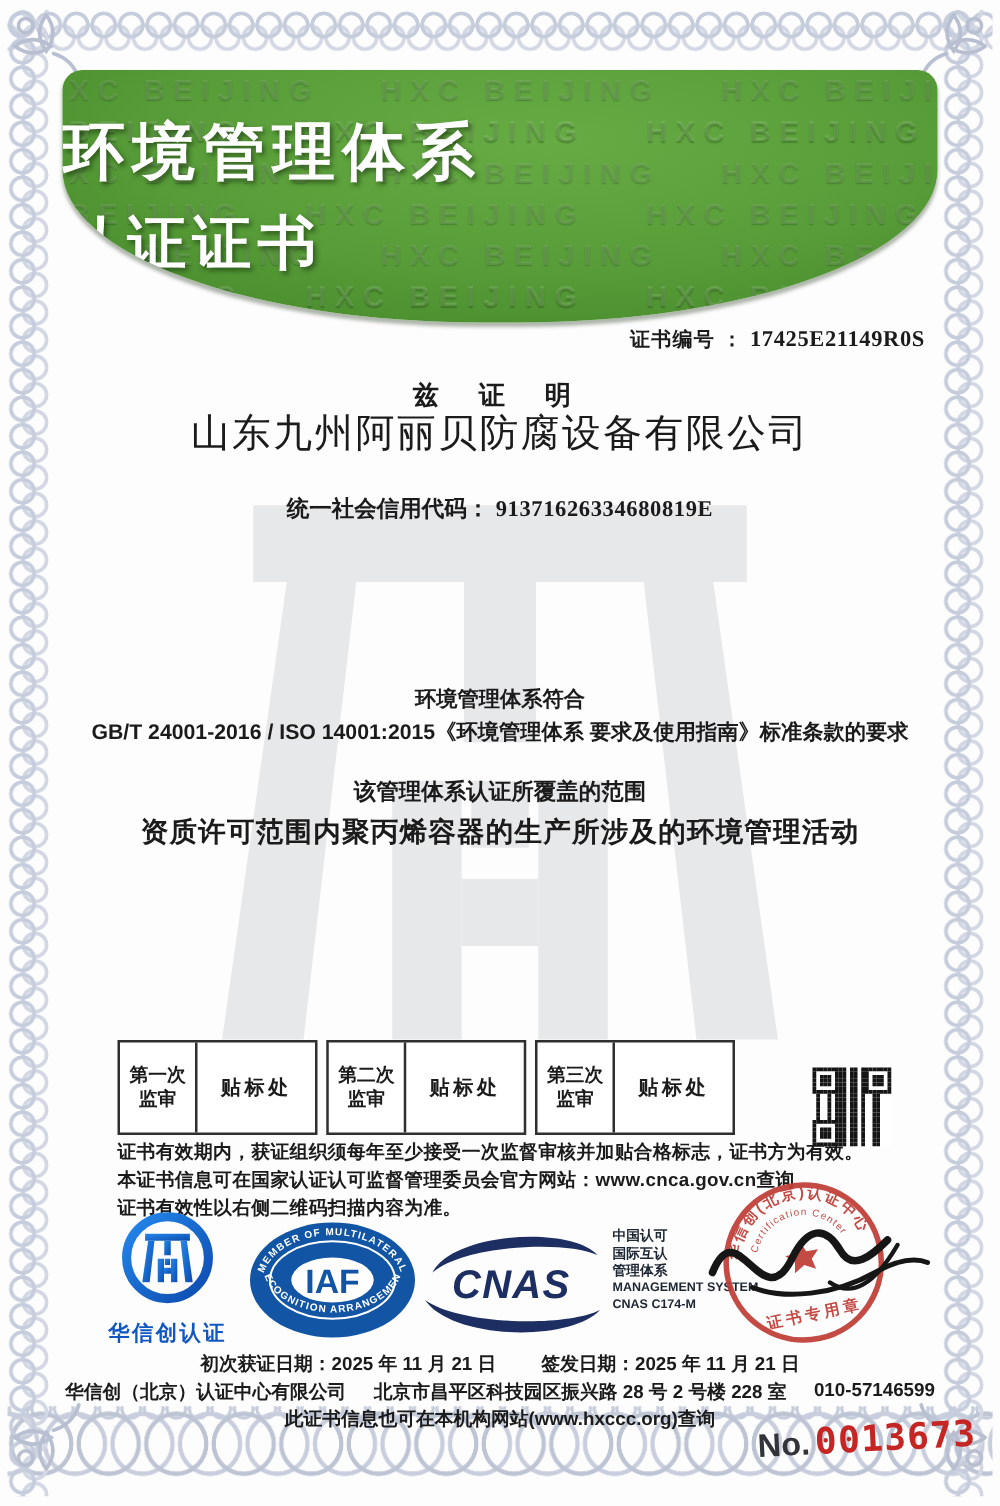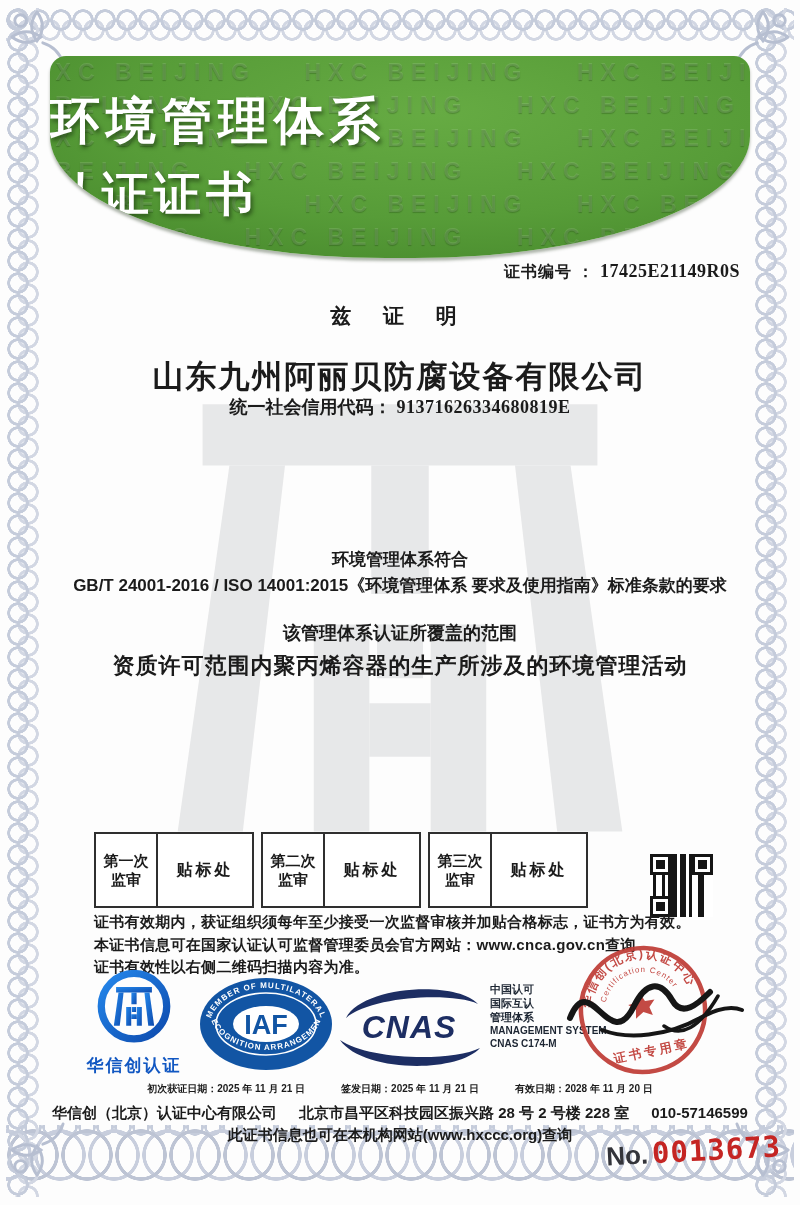--- a/index.html
+++ b/index.html
@@ -58,21 +58,21 @@
 
   
   .watermark{position:absolute;left:170px;top:385px;width:460px;height:460px;opacity:.55;z-index:1;}
   .watermark svg{width:100%;height:100%;fill:#d6d7d9;}
 
   
   .tline{position:absolute;left:0;width:100%;text-align:center;z-index:2;white-space:nowrap;}
   .cert-no{position:absolute;right:60px;top:261px;z-index:2;font-size:16px;font-weight:bold;letter-spacing:1px;}
   .serif-num{font-family:"Liberation Serif",serif;font-size:18px;font-weight:bold;letter-spacing:.5px;}
   .hereby{top:302px;font-size:21px;font-weight:bold;letter-spacing:13px;}
-  .company{top:356px;font-size:31px;font-weight:bold;letter-spacing:2px;}
+  .company{top:326px;font-size:31px;font-weight:normal;letter-spacing:2px;}
   .credit{top:395px;font-size:18px;font-weight:bold;}
   .addr{font-size:17px;font-weight:bold;line-height:26.5px;}
   .addr-block{position:absolute;top:426px;left:0;width:100%;text-align:center;z-index:2;}
   .conform{top:548px;font-size:17px;font-weight:bold;}
   .standard{top:574px;font-size:17px;font-weight:bold;}
   .scope-head{top:621px;font-size:18px;font-weight:bold;}
   .scope{top:651px;font-size:22px;font-weight:bold;font-family:"Liberation Serif","DejaVu Serif",serif;letter-spacing:1px;}
 
   
   .audit-row{position:absolute;left:94px;top:832px;display:flex;gap:7px;z-index:2;}
@@ -96,21 +96,21 @@
   #logo-iaf{left:196px;top:976px;}
   #logo-cnas{left:334px;top:980px;}
   .cnas-text{position:absolute;left:490px;top:982px;z-index:2;font-weight:bold;color:#1d2633;}
   .cnas-text .cn{font-size:11px;line-height:14px;}
   .cnas-text .en{font-size:10px;line-height:13px;}
 
   
   .stamp{position:absolute;left:548px;top:934px;width:200px;height:152px;z-index:4;}
 
   
-  .dates-row{position:absolute;top:1082px;left:0;width:100%;display:flex;justify-content:center;gap:36px;font-size:10px;font-weight:bold;z-index:5;white-space:nowrap;}
+  .dates-row{position:absolute;top:1082px;left:0;width:100%;display:flex;justify-content:center;gap:36px;font-size:15px;font-weight:bold;z-index:5;white-space:nowrap;}
   .issuer-row{position:absolute;top:1104px;left:0;width:100%;display:flex;justify-content:center;gap:22px;font-size:15px;font-weight:bold;z-index:5;white-space:nowrap;}
   .query-row{position:absolute;top:1126px;left:0;width:100%;text-align:center;font-size:15px;font-weight:bold;z-index:5;}
   .serial{position:absolute;left:606px;top:1134px;z-index:6;transform:rotate(-3deg);display:flex;align-items:baseline;gap:4px;}
   .serial .pfx{font-size:26px;font-weight:bold;color:#33343a;}
   .serial .num{font-size:29px;font-weight:bold;color:#c52523;font-family:"DejaVu Sans Mono",monospace;letter-spacing:1px;}
 </style>
 </head>
 <body>
 
 <div class="page">
@@ -740,23 +740,20 @@
     </svg>
   </div>
 
   <div class="dates-row">
     <span>
       <span>初次获证日期：</span><span>2025 年 11 月 21 日</span>
     </span>
     <span>
       <span>签发日期：</span><span>2025 年 11 月 21 日</span>
     </span>
-    <span>
-      <span>有效日期：</span><span>2028 年 11 月 20 日</span>
-    </span>
   </div>
 
   <div class="issuer-row">
     <span>华信创（北京）认证中心有限公司</span>
     <span>北京市昌平区科技园区振兴路 28 号 2 号楼 228 室</span>
     <span>010-57146599</span>
   </div>
 
   <div class="query-row">此证书信息也可在本机构网站(www.hxccc.org)查询</div>
 

